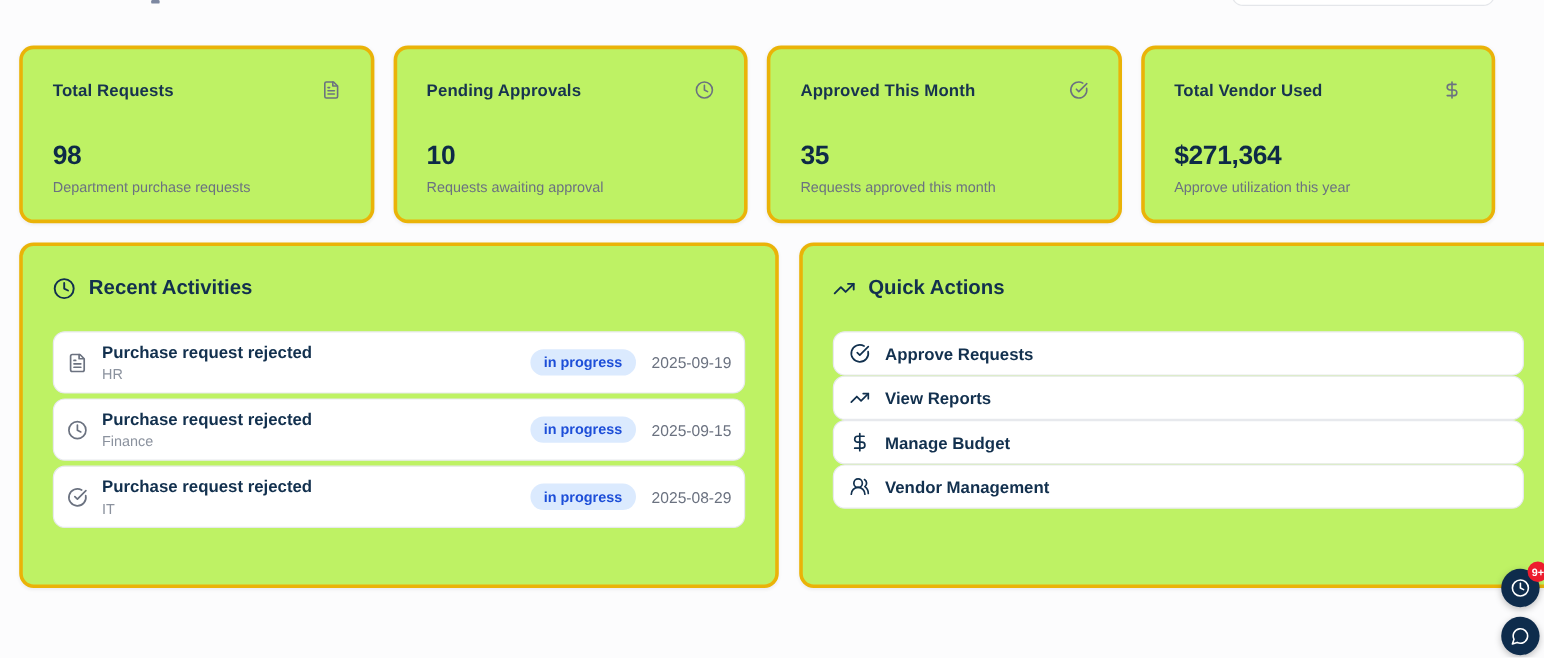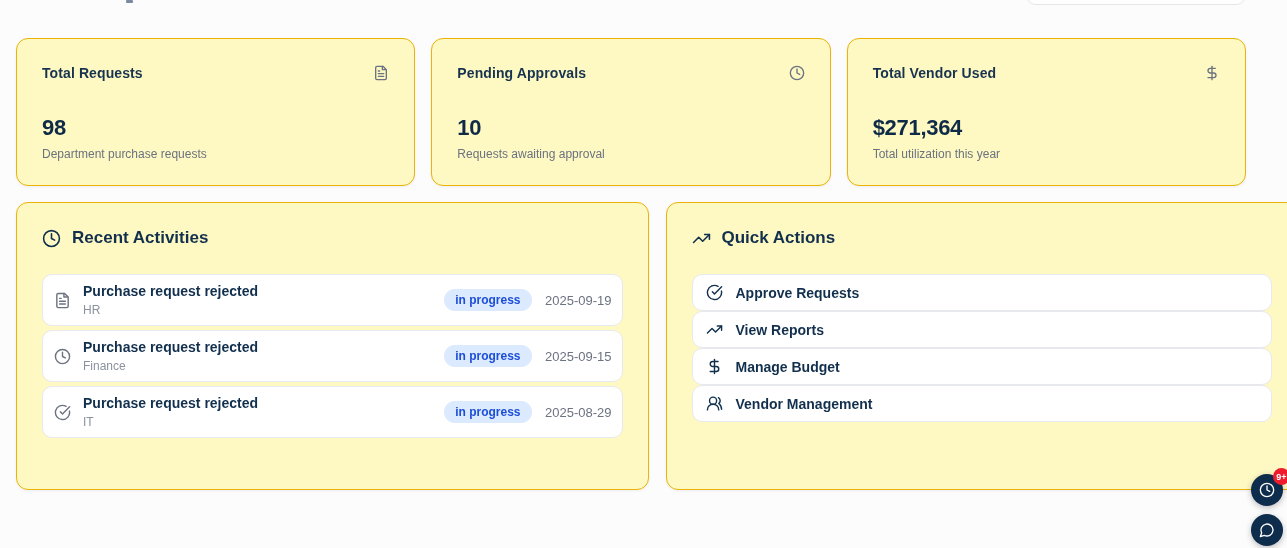--- a/index.html
+++ b/index.html
@@ -18,21 +18,21 @@
     background:#7d88a1; border-radius:1px; }
   .top-control { position:absolute; left:1026px; top:-16px; width:220px; height:21px;
     background:#ffffff; border:1px solid #e4e6ea; border-radius:10px; }
 
   
   .stats-row { position:absolute; left:16px; top:38px; width:1230px; height:148px;
     display:flex; gap:16px; }
   .bottom-row { position:absolute; left:16px; top:202px; width:1282px; height:288px;
     display:flex; gap:17px; }
 
-  .card { background:#fef9c3; border:1px solid #eab308; border-radius:12px;
+  .card { background:#bef264; border:3px solid #eab308; border-radius:12px;
     box-shadow:0 1px 3px rgba(16,24,40,.06); }
 
   
   .stat-card { flex:1; padding:26px 25px 0 25px; }
   .stat-head { display:flex; align-items:flex-start; justify-content:space-between; }
   .stat-title { font-size:14px; font-weight:700; color:#17334f; letter-spacing:.1px; }
   .stat-value { margin-top:34px; font-size:22px; font-weight:700; color:#0e2a47; letter-spacing:-.3px; }
   .stat-sub { margin-top:6px; font-size:12px; color:#6b7280; }
 
   
@@ -126,30 +126,40 @@
     <div class="stat-head">
       <span class="stat-title">Pending Approvals</span>
       <svg class="icon gray" width="16" height="16">
           <use href="#i-clock"></use>
         </svg>
     </div>
     <div class="stat-value">10</div>
     <div class="stat-sub">Requests awaiting approval</div>
   </div>
 
+  <div class="card stat-card">
+    <div class="stat-head">
+      <span class="stat-title">Approved This Month</span>
+      <svg class="icon gray" width="16" height="16">
+          <use href="#i-check-circle"></use>
+        </svg>
+    </div>
+    <div class="stat-value">35</div>
+    <div class="stat-sub">Requests approved this month</div>
+  </div>
 
   <div class="card stat-card">
     <div class="stat-head">
       <span class="stat-title">Total Vendor Used</span>
       <svg class="icon gray" width="16" height="16">
           <use href="#i-dollar"></use>
         </svg>
     </div>
     <div class="stat-value">$271,364</div>
-    <div class="stat-sub">Total utilization this year</div>
+    <div class="stat-sub">Approve utilization this year</div>
   </div>
 
 </div>
 
 <div class="bottom-row">
 
   <div class="card section-card">
     <div class="section-head">
       <svg class="icon navy" width="19" height="19" stroke-width="2.4">
           <use href="#i-clock"></use>

